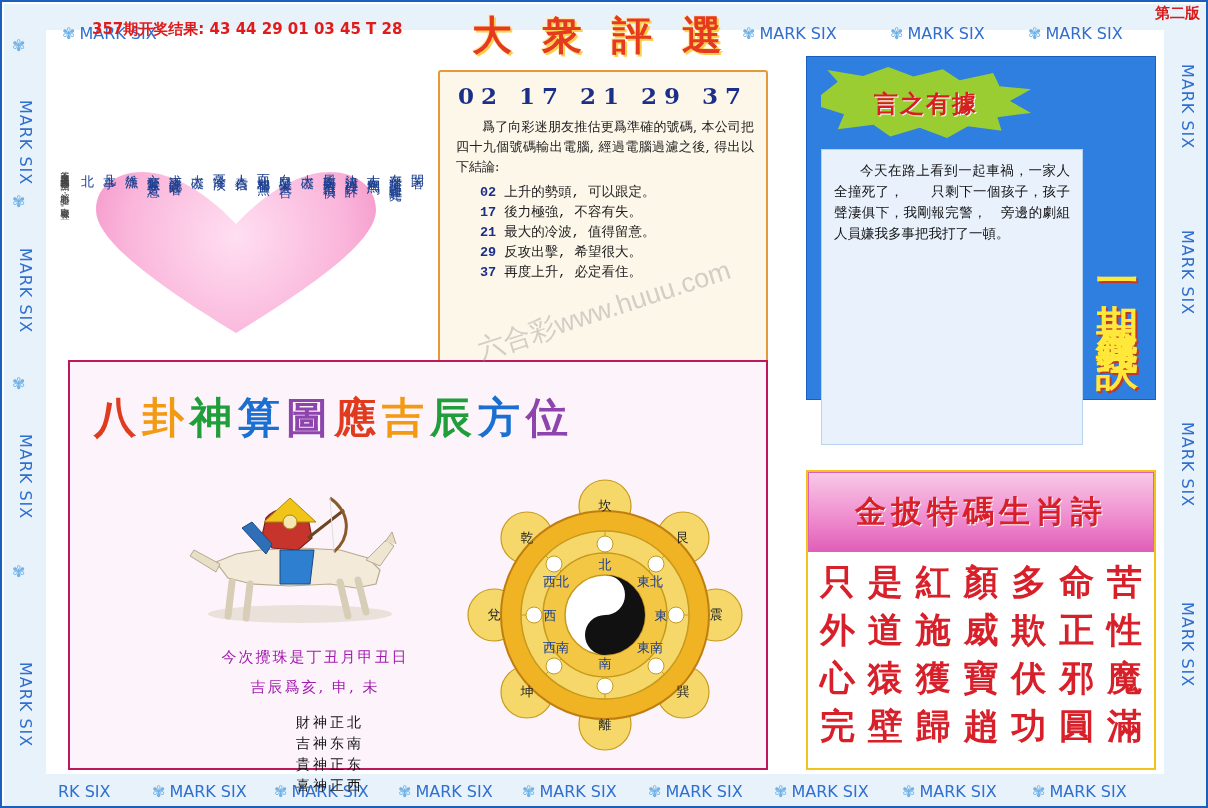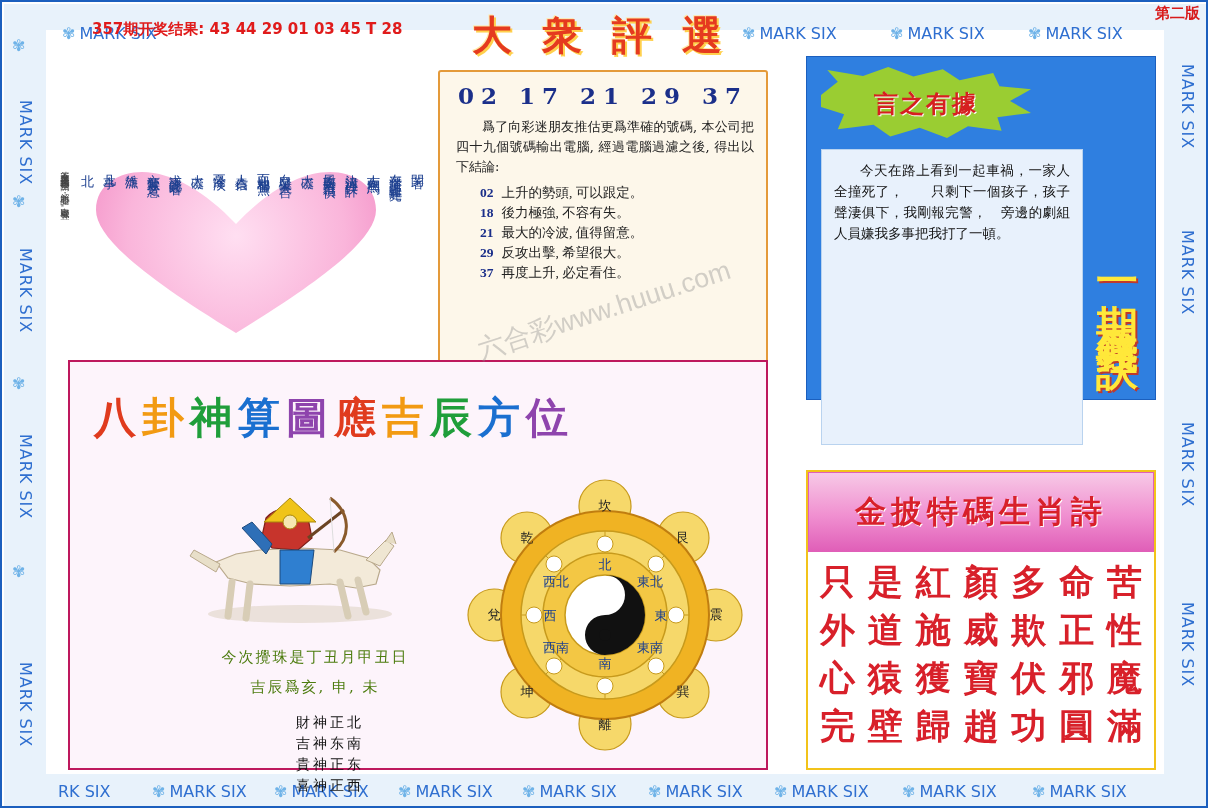--- a/index.html
+++ b/index.html
@@ -131,21 +131,21 @@
     font-size:23px;font-weight:bold;color:#1b2f8a;letter-spacing:7px;
   }
   #analysis .an-para{
     margin:8px 12px 0 16px;
     font-family:"DejaVu Serif","Liberation Serif",serif;
     font-size:13px;color:#222;line-height:20px;text-align:justify;
     text-indent:26px;
   }
   #analysis .an-list{margin:6px 0 0 40px;}
   #analysis .an-item{
-    font-family:Liberation Serif, serif;
+    font-family:Liberation Mono, monospace;
     font-size:13.5px;color:#222;line-height:20px;
   }
   #analysis .an-item b{color:#1b2f8a;margin-right:8px;font-weight:bold;}
 
   
   #rightbox{
     position:absolute;left:760px;top:26px;width:350px;height:344px;
     background:#2f7fe0;
     border:1px solid #1b5fbe;
     box-sizing:border-box;
@@ -204,21 +204,21 @@
   #bagua-title span:nth-child(7){color:#f29a12;}
   #bagua-title span:nth-child(8){color:#1f9e3a;}
   #bagua-title span:nth-child(9){color:#1a6fd0;}
   #bagua-title span:nth-child(10){color:#8e44ad;}
 
   #rider{position:absolute;left:110px;top:130px;width:220px;height:140px;}
   #bagua-lines{
     position:absolute;left:80px;top:280px;width:330px;
     text-align:center;
     font-family:"DejaVu Serif","Liberation Serif",serif;
-    font-size:15px;color:#4d7c0f;line-height:30px;letter-spacing:2px;
+    font-size:15px;color:#a21caf;line-height:30px;letter-spacing:2px;
   }
   #gods{
     position:absolute;left:150px;top:350px;width:220px;
     font-family:"DejaVu Serif","Liberation Serif",serif;
     font-size:14px;color:#111;line-height:21px;letter-spacing:3px;
     text-align:center;
   }
   #wheel{position:absolute;right:16px;top:110px;width:290px;height:285px;}
 
   
@@ -356,21 +356,21 @@
     </div>
 
     <div id="analysis">
       <div class="an-nums">02  17  21  29  37</div>
       <div class="an-para">爲了向彩迷朋友推估更爲準確的號碼, 本公司把四十九個號碼輸出電腦, 經過電腦過濾之後, 得出以下結論:</div>
       <div class="an-list">
         <div class="an-item">
           <b>02</b><span>上升的勢頭, 可以跟定。</span>
         </div>
         <div class="an-item">
-          <b>18</b><span>後力極強, 不容有失。</span>
+          <b>17</b><span>後力極強, 不容有失。</span>
         </div>
         <div class="an-item">
           <b>21</b><span>最大的冷波, 值得留意。</span>
         </div>
         <div class="an-item">
           <b>29</b><span>反攻出擊, 希望很大。</span>
         </div>
         <div class="an-item">
           <b>37</b><span>再度上升, 必定看住。</span>
         </div>

